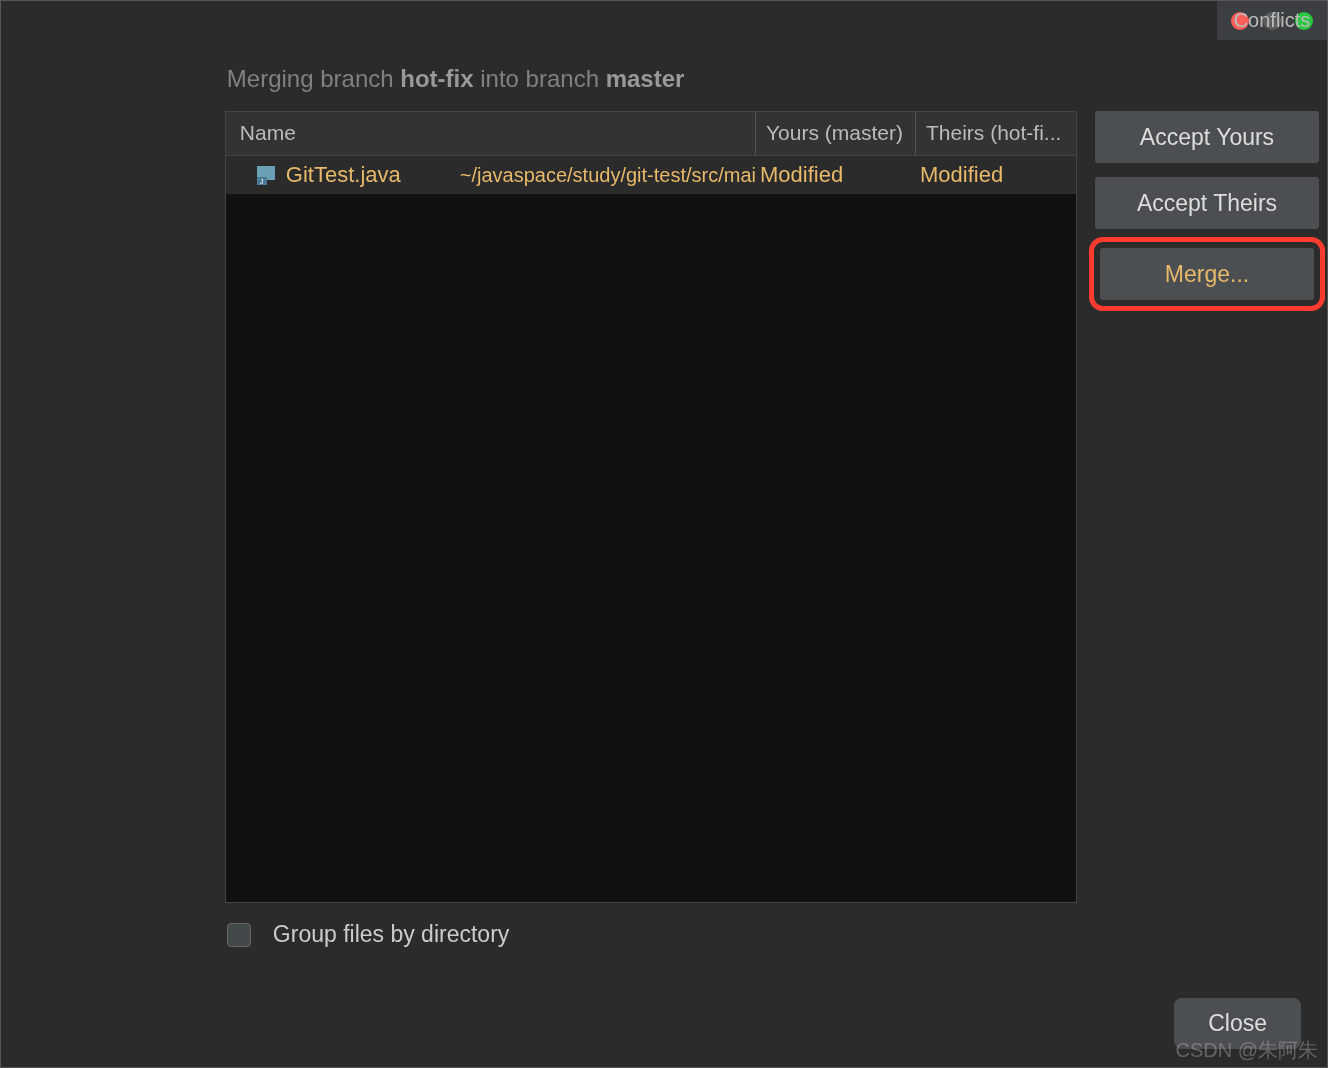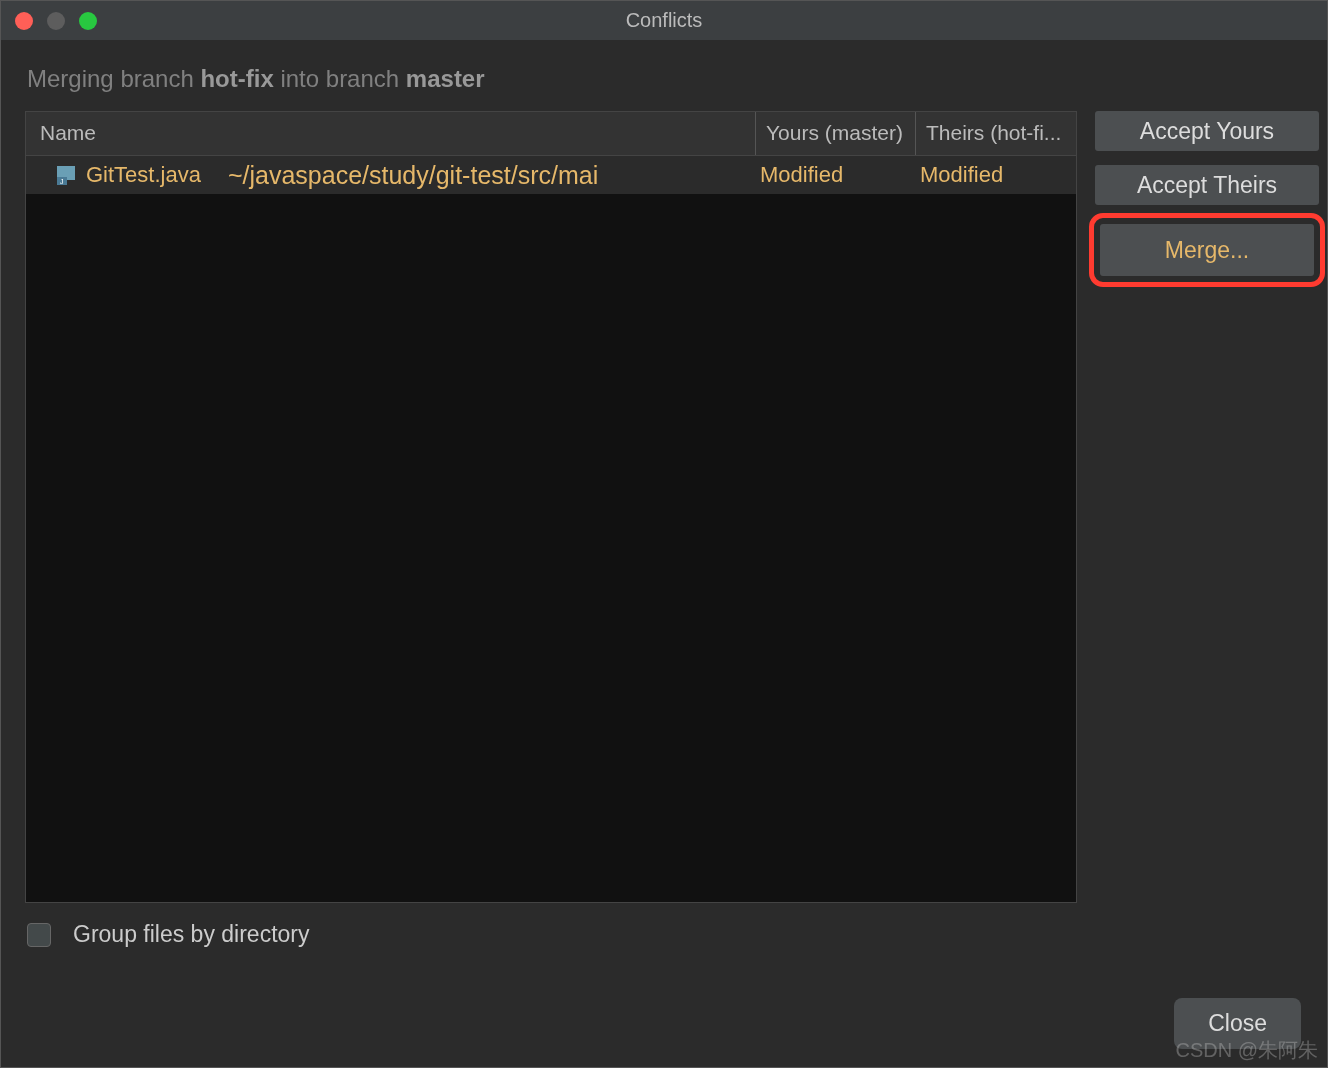--- a/index.html
+++ b/index.html
@@ -15,20 +15,21 @@
       overflow: hidden;
       position: relative;
     }
     .window {
       width: 100%;
       height: 100%;
       background: #2b2b2b;
       border: 1px solid #555;
       display: flex;
       flex-direction: column;
+      align-items: flex-end;
     }
     .titlebar {
       height: 40px;
       background: #3c3f41;
       display: flex;
       align-items: center;
       padding: 0 14px;
       position: relative;
       border-bottom: 1px solid #2b2b2b;
     }
@@ -132,22 +133,23 @@
       margin-right: 8px;
       flex-shrink: 0;
     }
     .file-name {
       color: #e6b86a;
       font-size: 22px;
       margin-right: 27px;
     }
     .file-path {
       color: #e6b86a;
-      font-size: 25px;
+      font-size: 20px;
       overflow: hidden;
+      margin-left: 32px;
     }
     .td-yours {
       width: 160px;
       color: #e6b86a;
       font-size: 22px;
       padding: 0 4px;
     }
     .td-theirs {
       width: 160px;
       color: #e6b86a;
@@ -156,21 +158,21 @@
     }
     .side-buttons {
       width: 250px;
       padding-left: 18px;
       padding-right: 8px;
       display: flex;
       flex-direction: column;
       gap: 14px;
     }
     .side-btn {
-      height: 40px;
+      height: 52px;
       background: #4c4f51;
       color: #dddddd;
       font-size: 23px;
       display: flex;
       align-items: center;
       justify-content: center;
       cursor: pointer;
       border-radius: 3px;
     }
     .merge-btn-wrap {

